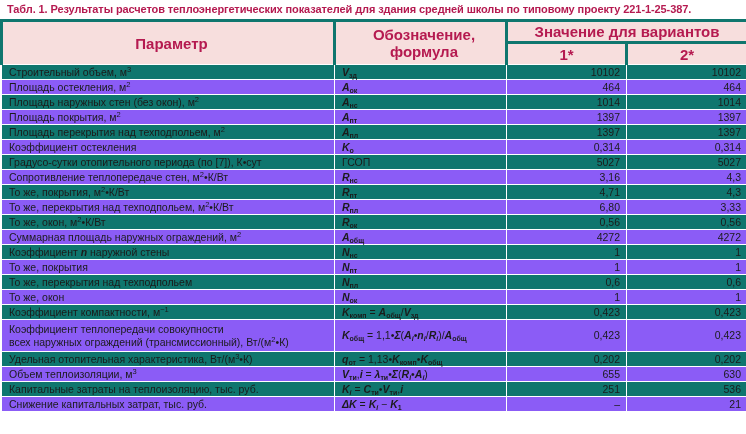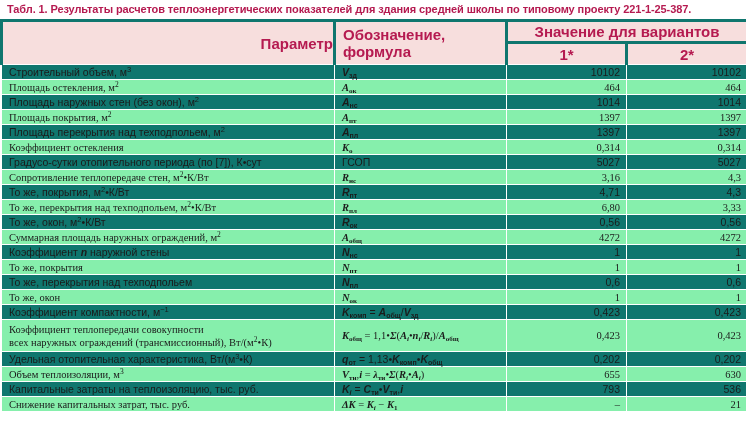--- a/index.html
+++ b/index.html
@@ -43,27 +43,27 @@
     background:#f7dedd;
     color:#b51a50;
     font-size:15px;
     font-weight:bold;
     border:3px solid #0f766e;
     border-bottom:1px solid #ffffff;
     padding:0;
     box-sizing:border-box;
   }
   th.h-param{
-    text-align:right;
+    text-align:center;
     padding-left:7px;
     height:44px;
     vertical-align:middle;
   }
   th.h-form{
-    text-align:left;
+    text-align:center;
     padding-left:7px;
     height:44px;
     vertical-align:middle;
   }
   th.h-val{
     text-align:center;
     height:22px;
     vertical-align:middle;
   }
   th.h-sub{
@@ -78,21 +78,21 @@
     border-right:1px solid #ffffff;
     border-top:1px solid #ffffff;
     border-bottom:1px solid #ffffff;
     padding:0 6px;
     height:15px;
     box-sizing:border-box;
     vertical-align:middle;
     line-height:13px;
   }
   tbody tr.odd td{background:#0f766e;}
-  tbody tr.even td{background:#86efac;font-family:Liberation Serif, serif;}
+  tbody tr.even td{background:#8b5cf6;}
   td.param{text-align:left;padding-left:7px;}
   td.form{text-align:left;padding-left:7px;font-style:italic;font-weight:bold;}
   td.val{text-align:right;font-weight:normal;}
 
   tbody tr.tall td{height:32px;}
 
   .l1,.l2{display:block;white-space:nowrap;}
   .fline{display:block;white-space:nowrap;}
 
   sup{font-size:7.5px;vertical-align:super;line-height:0;}
@@ -337,21 +337,21 @@
           <td class="val">655</td>
           <td class="val">630</td>
         </tr>
         <tr class="odd">
           <td class="param">
             <span class="l1">Капитальные затраты на теплоизоляцию, тыс. руб.</span>
           </td>
           <td class="form">
             <span class="fline"><span class="it">K</span><sub class="it">i</sub><span class="nrm"> </span><span class="nrm">=</span><span class="nrm"> </span><span class="it">C</span><sub>ти</sub><span class="nrm">•</span><span class="it">V</span><sub>ти</sub><span class="nrm">,</span><span class="it">i</span></span>
           </td>
-          <td class="val">793</td>
+          <td class="val">251</td>
           <td class="val">536</td>
         </tr>
         <tr class="even">
           <td class="param">
             <span class="l1">Снижение капитальных затрат, тыс. руб.</span>
           </td>
           <td class="form">
             <span class="fline"><span class="it">Δ</span><span class="it">K</span><span class="nrm"> </span><span class="nrm">=</span><span class="nrm"> </span><span class="it">K</span><sub class="it">i</sub><span class="nrm"> </span><span class="nrm">−</span><span class="nrm"> </span><span class="it">K</span><sub>1</sub></span>
           </td>
           <td class="val">–</td>

